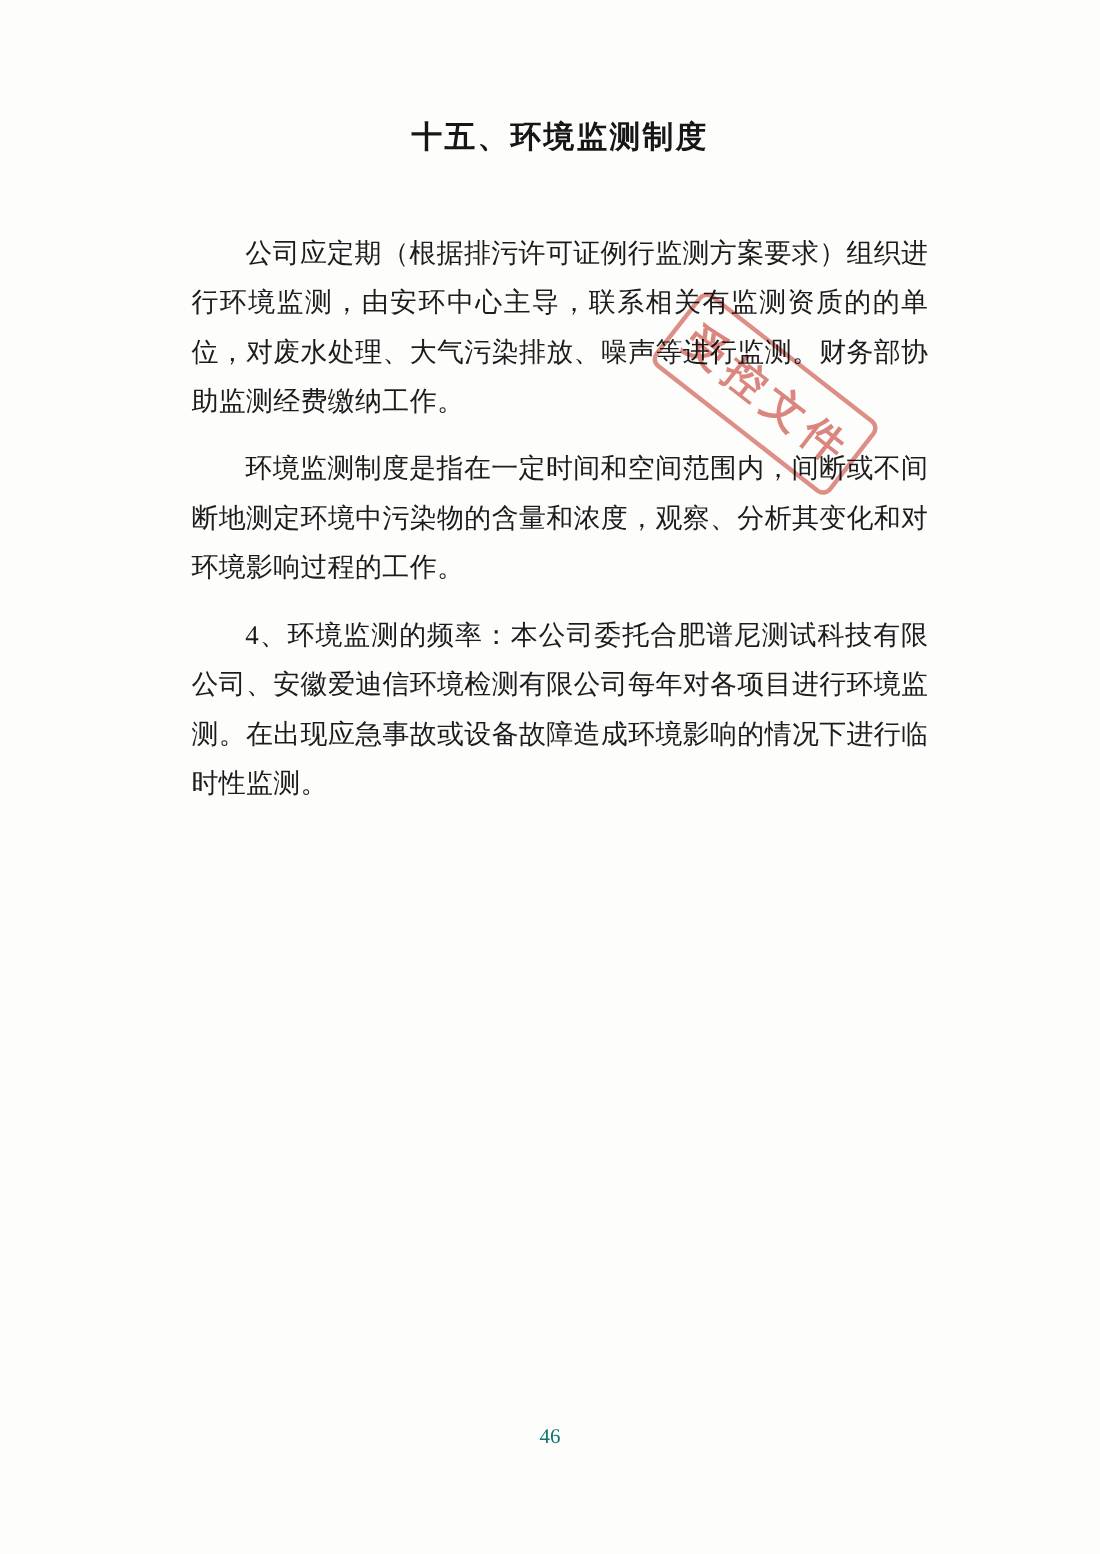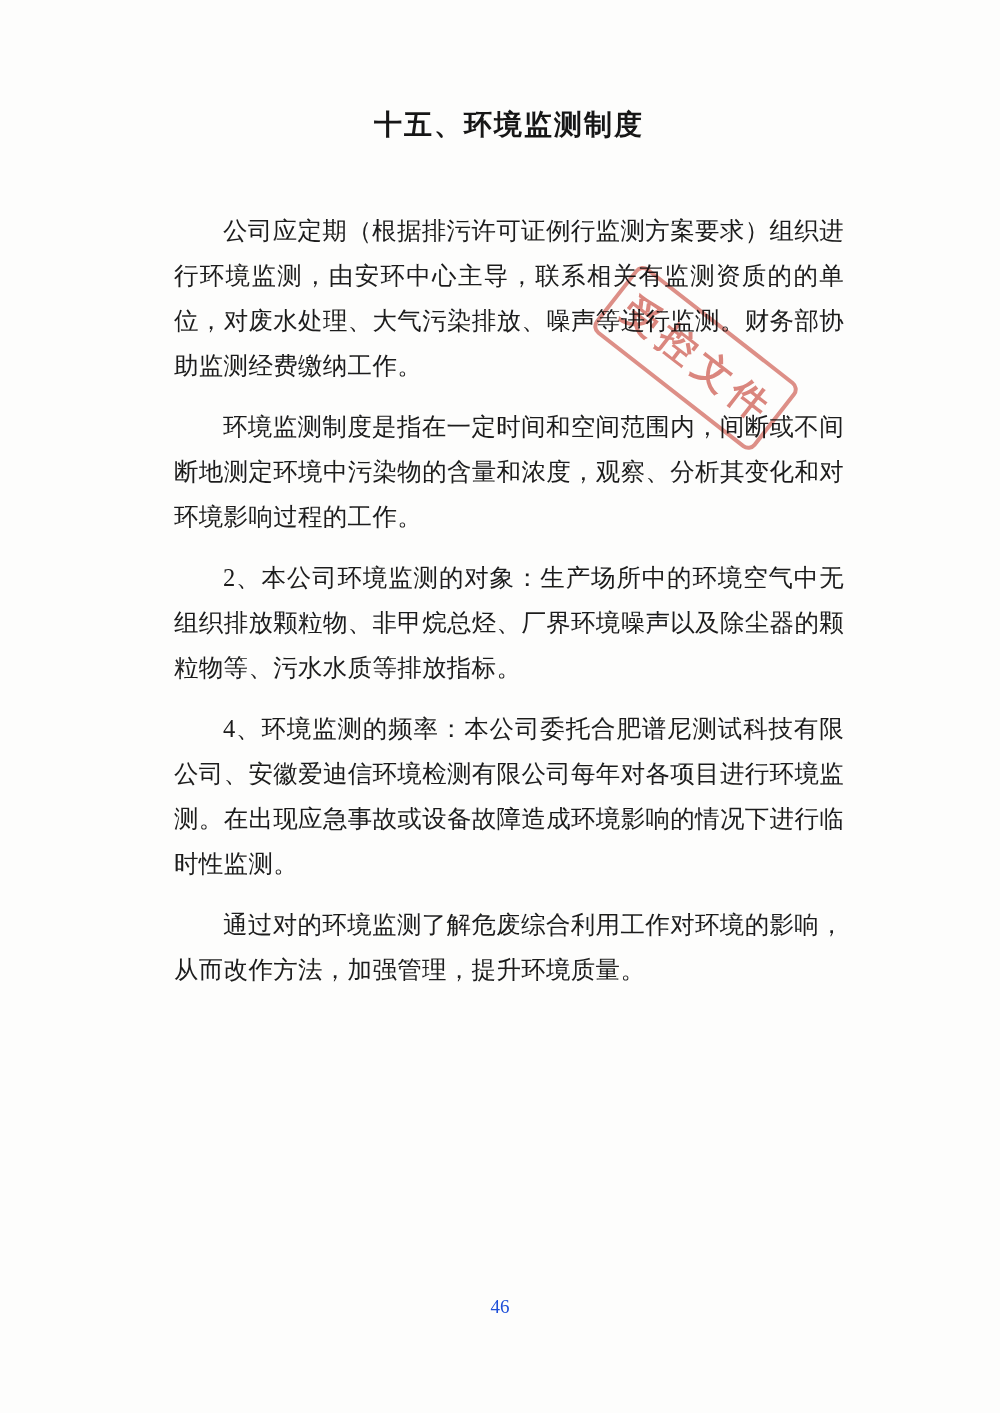--- a/index.html
+++ b/index.html
@@ -63,36 +63,34 @@
     color: rgba(201, 70, 58, 0.65);
     text-indent: 7px;
   }
   .page-number {
     position: absolute;
     bottom: 95px;
     left: 0;
     width: 100%;
     text-align: center;
     font-size: 19px;
-    color: #1d4ed8;
+    color: #0f766e;
   }
 </style>
 </head>
 <body>
 
 <div class="page">
 
   <div class="doc-body">
     <h1 class="doc-title">十五、环境监测制度</h1>
 
     <p class="para">公司应定期（根据排污许可证例行监测方案要求）组织进行环境监测，由安环中心主导，联系相关有监测资质的的单位，对废水处理、大气污染排放、噪声等进行监测。财务部协助监测经费缴纳工作。</p>
     <p class="para">环境监测制度是指在一定时间和空间范围内，间断或不间断地测定环境中污染物的含量和浓度，观察、分析其变化和对环境影响过程的工作。</p>
-    <p class="para">2、本公司环境监测的对象：生产场所中的环境空气中无组织排放颗粒物、非甲烷总烃、厂界环境噪声以及除尘器的颗粒物等、污水水质等排放指标。</p>
     <p class="para">4、环境监测的频率：本公司委托合肥谱尼测试科技有限公司、安徽爱迪信环境检测有限公司每年对各项目进行环境监测。在出现应急事故或设备故障造成环境影响的情况下进行临时性监测。</p>
-    <p class="para">通过对的环境监测了解危废综合利用工作对环境的影响，从而改作方法，加强管理，提升环境质量。</p>
   </div>
 
   <div class="stamp">
     <span class="stamp-text">受控文件</span>
   </div>
 
   <div class="page-number">46</div>
 
 </div>
 

